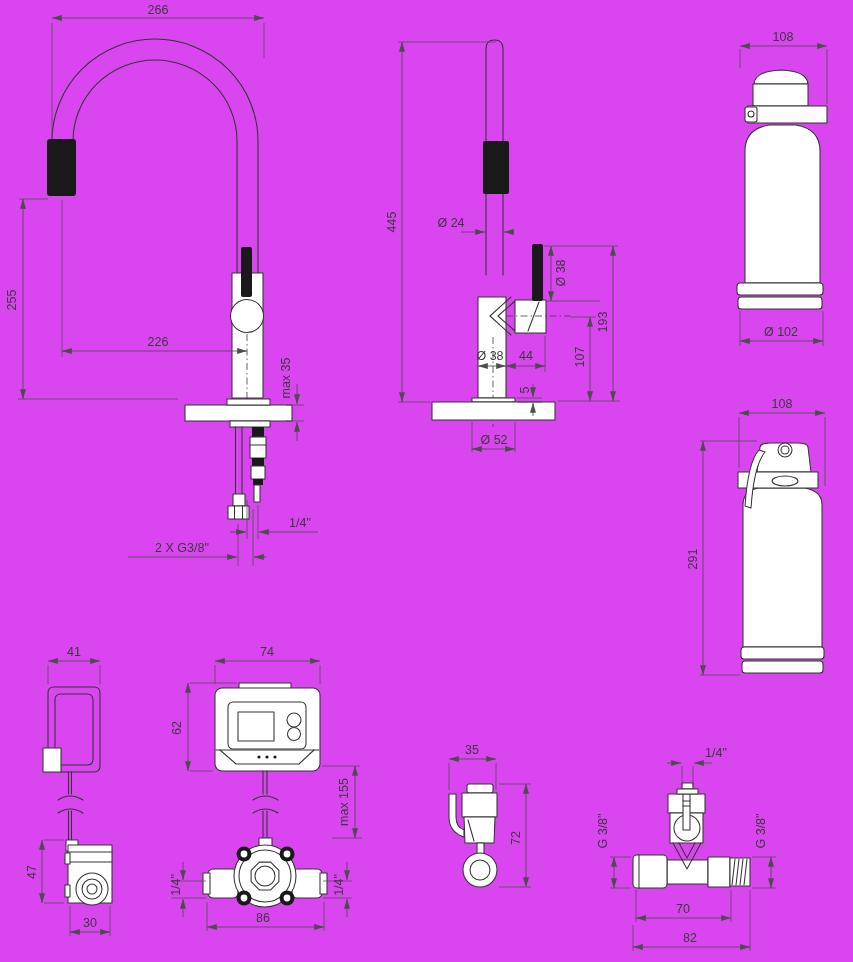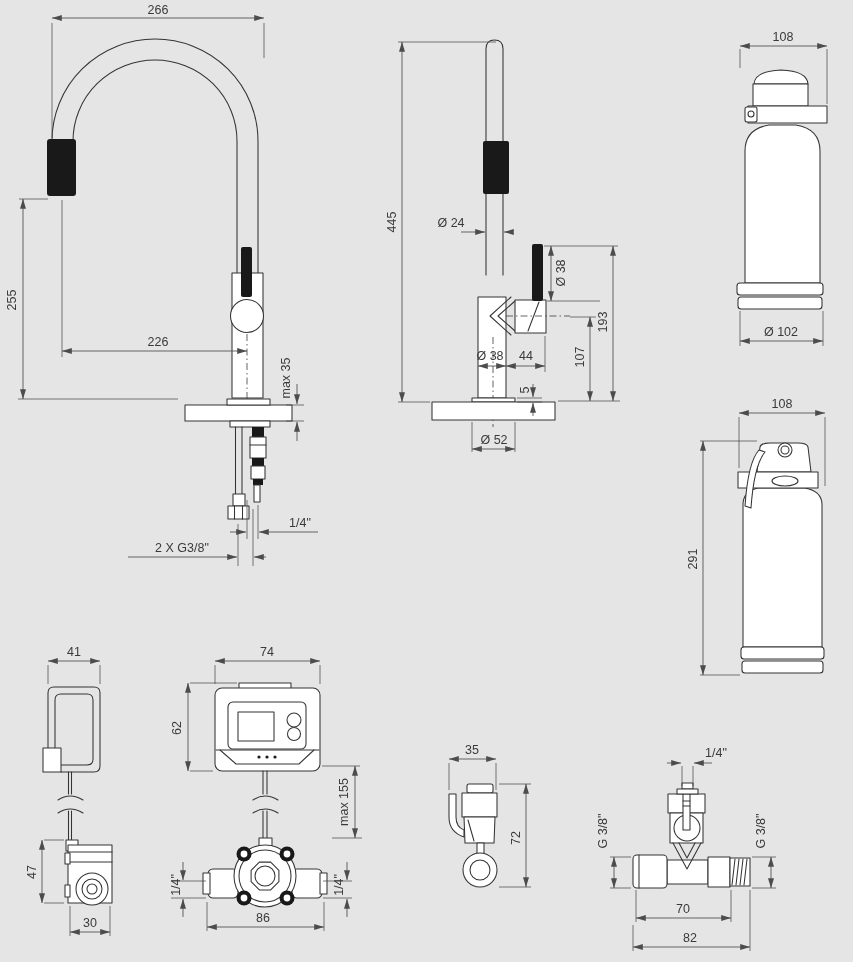--- a/index.html
+++ b/index.html
@@ -1,16 +1,16 @@
 <!DOCTYPE html>
 <html><head>
 <meta charset="utf-8">
 <style>
   html,body{margin:0;padding:0;background:#fff}
-  .canvas{position:relative;width:853px;height:962px;background:#e5e5e5;overflow:hidden;
+  .canvas{position:relative;width:853px;height:962px;background:#d946ef;overflow:hidden;
           font-family:"Liberation Sans",sans-serif}
   svg{display:block}
   
   .ol{fill:none;stroke:#343434;stroke-width:1.05;stroke-linejoin:round;stroke-linecap:round}
   .ow{fill:#ffffff;stroke:#343434;stroke-width:1.05;stroke-linejoin:round}
   .bk{fill:#191919;stroke:none}
   
   .dl{fill:none;stroke:#4c4c4c;stroke-width:.85}
   .xl{fill:none;stroke:#4c4c4c;stroke-width:.75}
   .cl{fill:none;stroke:#3c3c3c;stroke-width:.8;stroke-dasharray:7 3 1.5 3}

